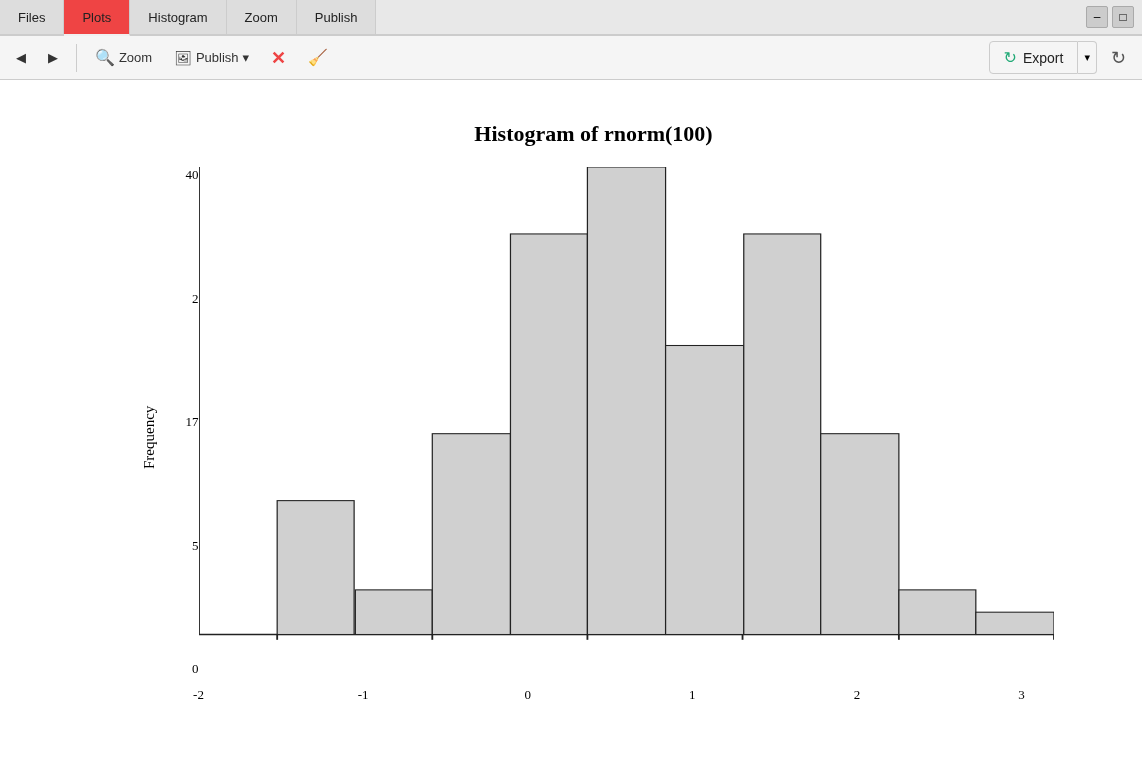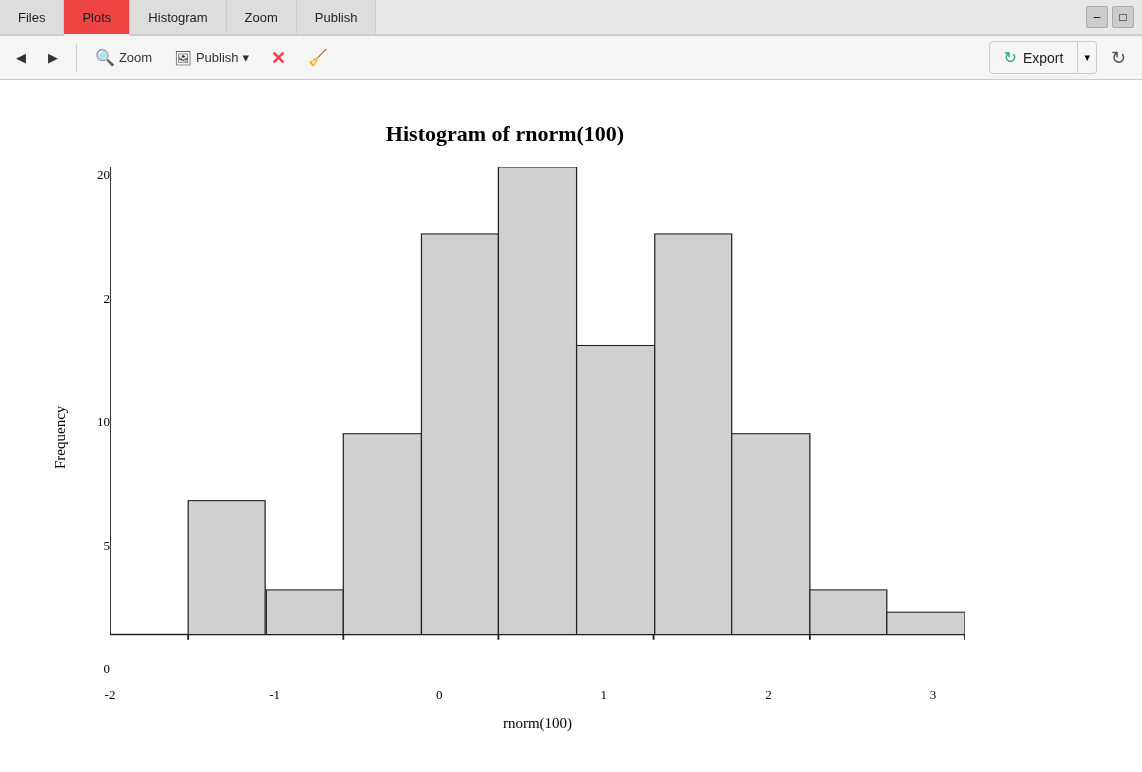--- a/index.html
+++ b/index.html
@@ -108,20 +108,21 @@
     }
 
     
     .plot-area {
       background: white;
       width: 1142px;
       height: calc(772px - 36px - 44px);
       position: relative;
       display: flex;
       align-items: center;
+      justify-content: center;
       padding-left: 45px;
     }
 
     .plot-container {
       width: 920px;
       height: 630px;
       position: relative;
     }
 
     .plot-title {
@@ -264,23 +265,23 @@
 
     <div class="plot-title">Histogram of rnorm(100)</div>
 
     <div class="plot-inner">
 
       <div class="y-axis-label">Frequency</div>
 
       <div class="y-axis-ticks">
         <span>0</span>
         <span>5</span>
-        <span>10</span>
+        <span>17</span>
         <span>2</span>
-        <span>20</span>
+        <span>40</span>
       </div>
 
       <div class="chart-area">
         <svg class="chart-svg" viewBox="0 0 700 480" preserveAspectRatio="none">
 
           <line x1="0" y1="440" x2="700" y2="440" stroke="#222" stroke-width="1.5"></line>
 
           <line x1="0" y1="0" x2="0" y2="440" stroke="#222" stroke-width="1.5"></line>
 
           <line x1="-5" y1="335" x2="0" y2="335" stroke="#222" stroke-width="1.5"></line>
@@ -329,17 +330,16 @@
 
           <span style="width:64px; text-align:center; margin-left: -32px;">-2</span>
           <span style="width:64px; text-align:center; margin-left: 63px;">-1</span>
           <span style="width:64px; text-align:center; margin-left: 63px;">0</span>
           <span style="width:64px; text-align:center; margin-left: 63px;">1</span>
           <span style="width:64px; text-align:center; margin-left: 63px;">2</span>
           <span style="width:64px; text-align:center; margin-left: 63px;">3</span>
         </div>
 
         
-        <div class="x-axis-title" style="margin-top:12px;">rnorm(100)</div>
       </div>
     </div>
   </div>
 </div>
 
 </body></html>

